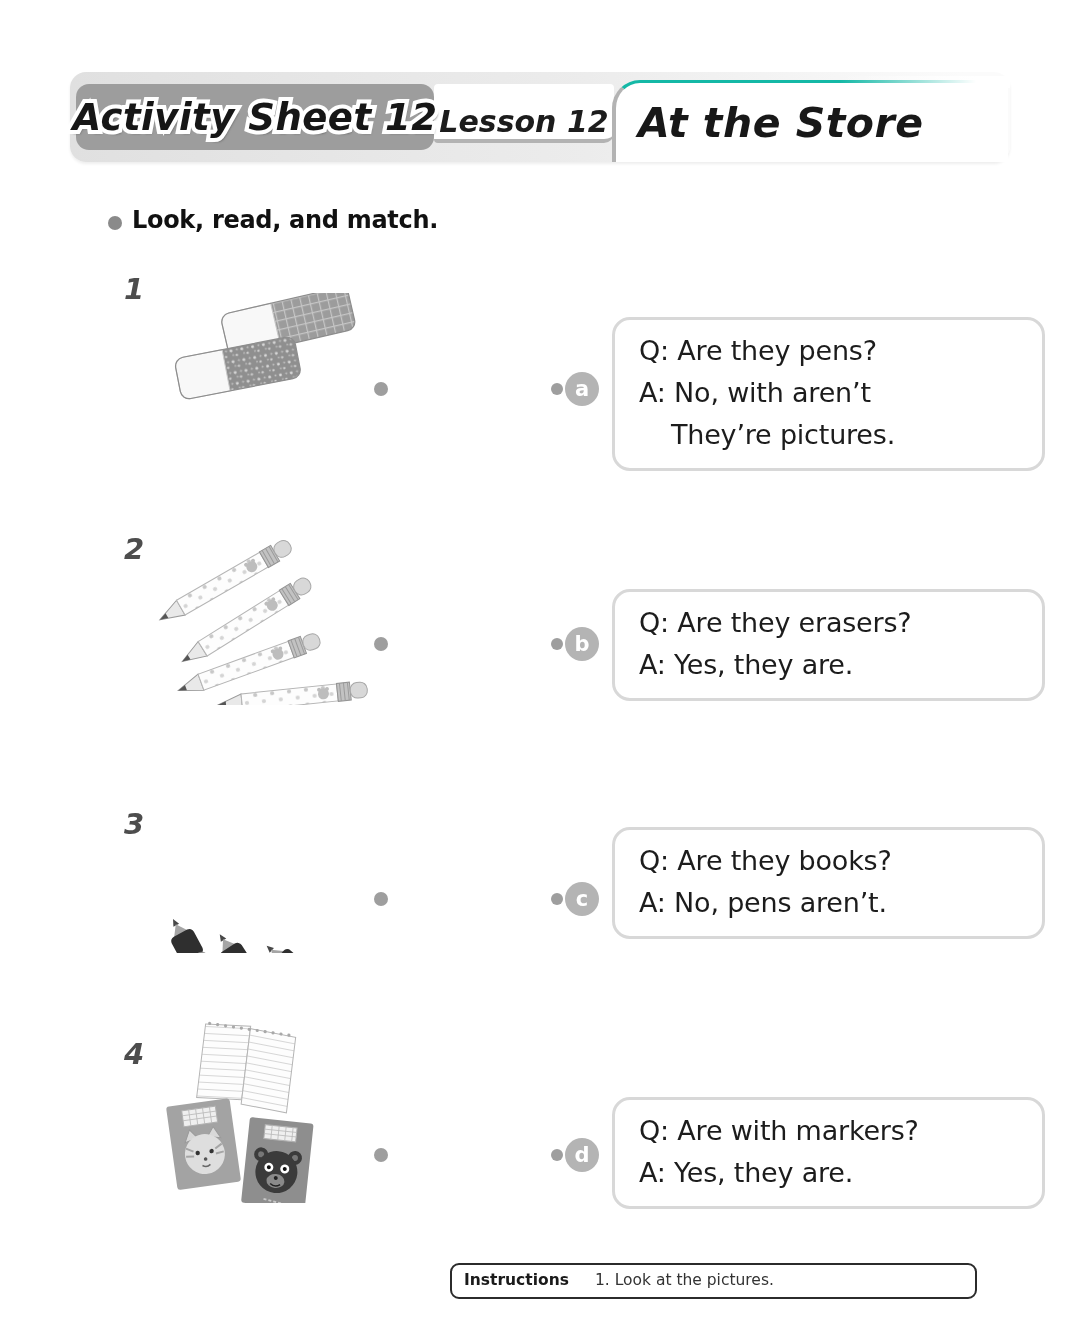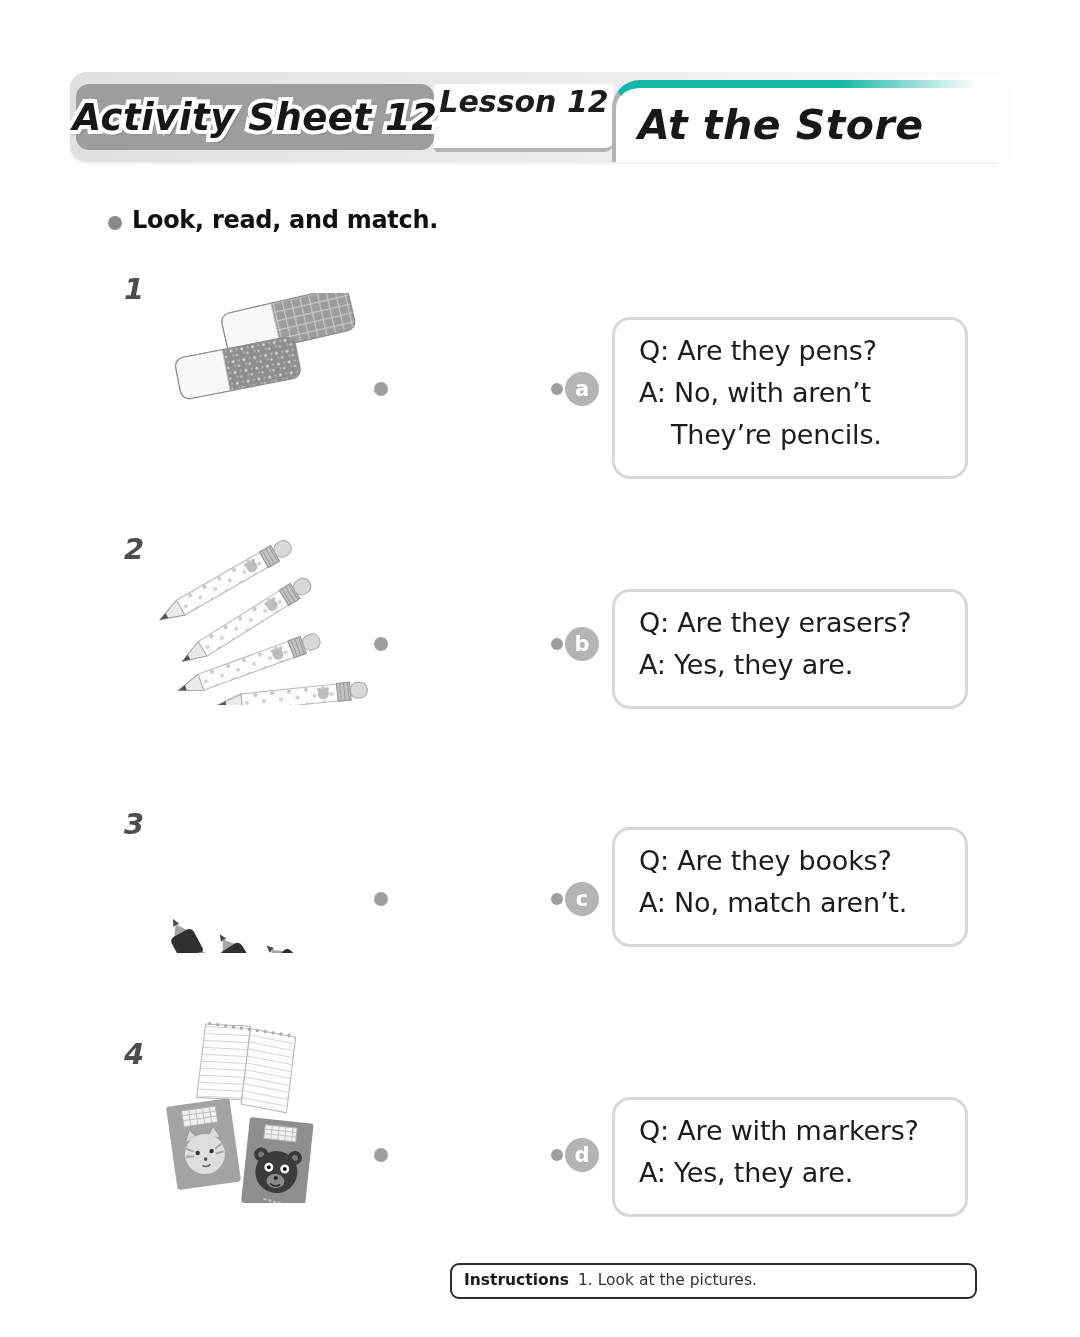--- a/index.html
+++ b/index.html
@@ -22,29 +22,29 @@
     display:flex; align-items:center; justify-content:center;
   }
   .outlined { position:relative; font-style:italic; font-weight:800;
     font-size:37px; letter-spacing:.5px; white-space:nowrap;text-align:right; }
   .outlined .stroke {
     position:absolute; left:0; top:0; -webkit-text-stroke:8px #ffffff;
     text-shadow:3px 4px 2px rgba(70,70,70,.55);
   }
   .outlined .fill { position:relative; color:#161616; }
   .lesson-panel {
-    position:absolute; left:434px; top:84px; width:180px; height:68px;
+    position:absolute; left:434px; top:84px; width:180px; height:59px;
     background:#ffffff; border-bottom:4px solid #b3b3b3;
     border-radius:4px 4px 10px 4px;
-    display:flex; align-items:flex-start; justify-content:center;
+    display:flex; align-items:flex-end; justify-content:center;
   }
   .lesson-text { font-style:italic; font-weight:800; font-size:30px; color:#1c1c1c; }
   .store-tab {
     position:absolute; left:612px; top:80px; width:396px; height:82px;
-    background:#ffffff; border-left:4px solid #b3b3b3; border-top:8px solid #14b8a6;
+    background:#ffffff; border-left:4px solid #b3b3b3; border-top:3px solid #14b8a6;
     border-top-left-radius:28px;
     display:flex; align-items:center; padding-left:22px;
   }
   .tab-fade {
     position:absolute; left:840px; top:76px; width:170px; height:12px;
     background:linear-gradient(90deg,rgba(255,255,255,0),#ffffff 80%);
   }
   .store-text { font-style:italic; font-weight:800; font-size:41px; color:#181818; letter-spacing:.5px; }
   
   .task-line { position:absolute; left:108px; top:206px; display:flex; align-items:flex-start; }
@@ -55,31 +55,31 @@
   .pic { position:absolute; }
   .mdot { position:absolute; border-radius:50%; background:#9e9e9e; }
   .mdot.left  { width:14px; height:14px; }
   .mdot.right { width:12px; height:12px; }
   .letter-circle {
     position:absolute; width:34px; height:34px; border-radius:50%;
     background:#b4b4b4; color:#ffffff; font-weight:bold; font-size:21px;
     display:flex; align-items:center; justify-content:center;
   }
   .qa-box {
-    position:absolute; left:612px; width:356px;
+    position:absolute; left:612px; width:433px;
     border:3px solid #d8d8d8; border-radius:18px; background:#ffffff;
-    padding:10px 8px 20px 24px;
+    padding:10px 8px 12px 24px;
   }
   .qa-line { font-size:27px; line-height:42px; color:#1c1c1c; letter-spacing:-0.2px; white-space:nowrap; }
   .qa-line.indent { padding-left:32px; }
   
   .instructions-box {
     position:absolute; left:450px; top:1263px; width:527px;
     border:2px solid #2b2b2b; border-radius:9px; background:#ffffff;
-    padding:5px 10px 7px 12px; display:flex; gap:9px;
+    padding:5px 10px 7px 12px; display:flex; gap:26px;
   }
   .instructions-title { font-weight:bold; font-size:15.5px; color:#1a1a1a; line-height:20px; }
   .instructions-steps { display:flex; }
   .instructions-step { font-size:15.5px; color:#333333; line-height:20px; white-space:nowrap; }
 </style>
 </head>
 <body>
 
 <div class="page">
 
@@ -130,21 +130,21 @@
         <rect x="0" y="0" width="122" height="42" rx="9" fill="none" stroke="#8d8d8d" stroke-width="1.2"></rect>
       </g>
     </svg>
   </div>
   <div class="mdot left" style="left:374px;top:382px"></div>
   <div class="mdot right" style="left:551px;top:383px"></div>
   <div class="letter-circle" style="left:565px;top:372px">a</div>
   <div class="qa-box" style="top:317px">
     <div class="qa-line">Q: Are they pens?</div>
     <div class="qa-line">A: No, with aren’t</div>
-    <div class="qa-line indent">They’re pencils.</div>
+    <div class="qa-line indent">They’re pictures.</div>
   </div>
 
   <div class="item-number" style="left:124px;top:532px">2</div>
   <div class="pic" style="left:135px;top:535px">
     <svg width="260" height="170" viewBox="0 0 260 170">
       <defs>
         <pattern id="pdots" width="17" height="15" patternUnits="userSpaceOnUse">
           <rect width="17" height="15" fill="#fdfdfd"></rect>
           <circle cx="4" cy="4" r="2.1" fill="#c7c7c7"></circle>
           <circle cx="12" cy="11" r="2.1" fill="#d4d4d4"></circle>
@@ -200,21 +200,21 @@
       <use href="#marker" transform="translate(104,142) rotate(57)"></use>
       <use href="#marker" transform="translate(148,150) rotate(42)"></use>
       <use href="#marker" transform="translate(188,162) rotate(24)"></use>
     </svg>
   </div>
   <div class="mdot left" style="left:374px;top:892px"></div>
   <div class="mdot right" style="left:551px;top:893px"></div>
   <div class="letter-circle" style="left:565px;top:882px">c</div>
   <div class="qa-box" style="top:827px">
     <div class="qa-line">Q: Are they books?</div>
-    <div class="qa-line">A: No, match aren’t.</div>
+    <div class="qa-line">A: No, pens aren’t.</div>
   </div>
 
   <div class="item-number" style="left:124px;top:1037px">4</div>
   <div class="pic" style="left:148px;top:1013px">
     <svg width="200" height="190" viewBox="0 0 200 190">
       <defs>
         <pattern id="nlines" width="8" height="7" patternUnits="userSpaceOnUse">
           <rect width="8" height="7" fill="#fdfdfd"></rect>
           <path d="M0 5.5H8" stroke="#d6d6d6" stroke-width="1"></path>
         </pattern>

